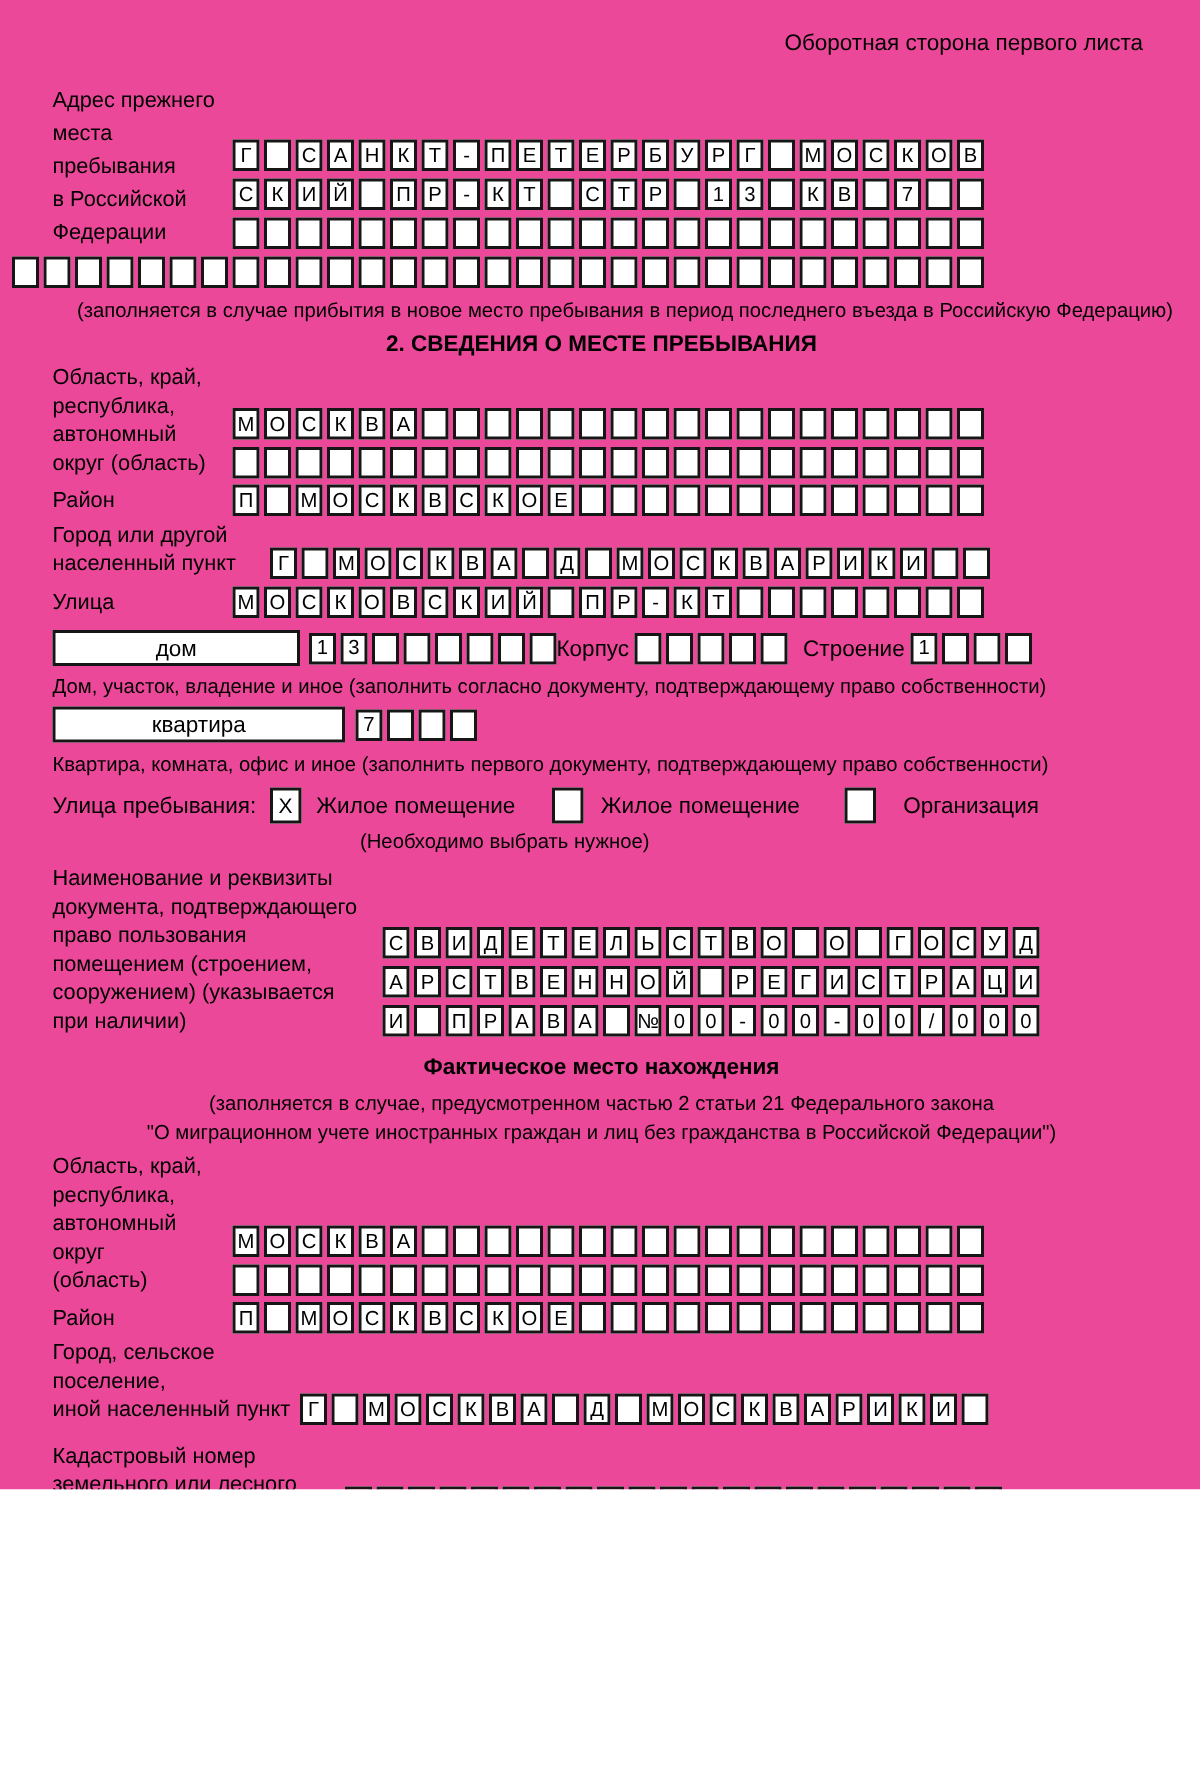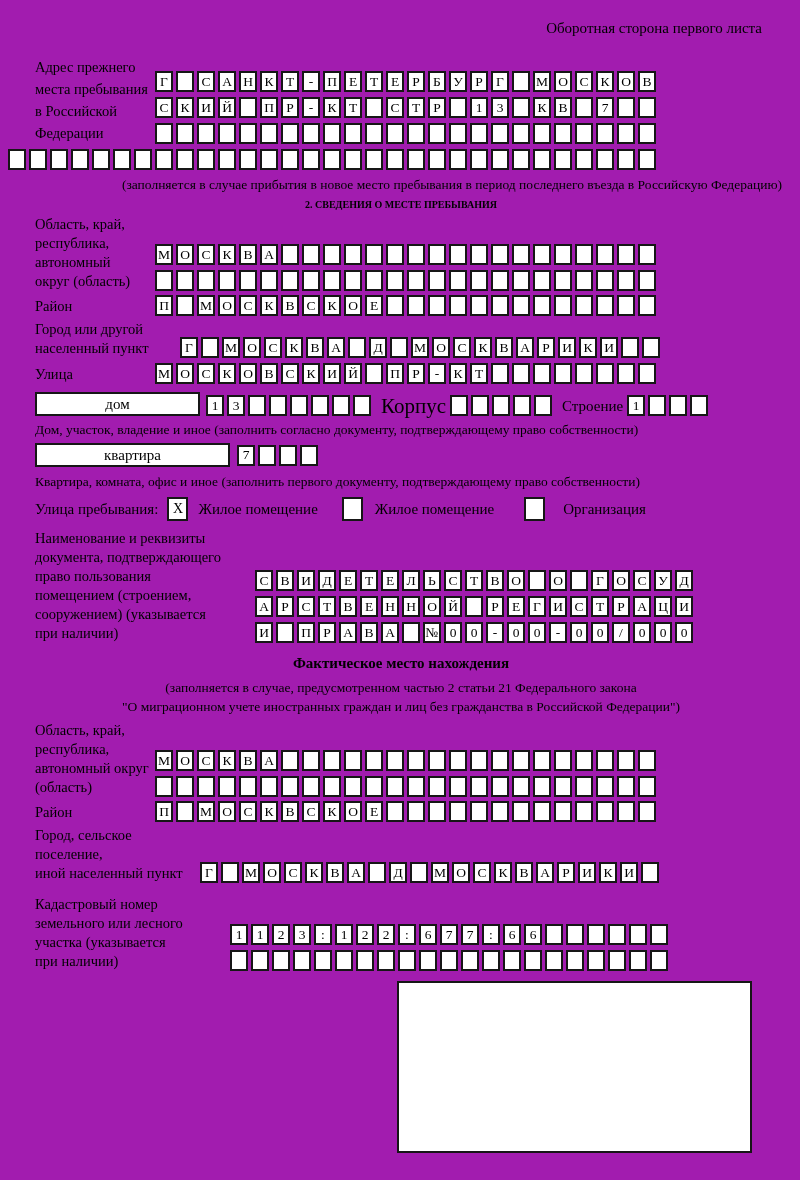--- a/index.html
+++ b/index.html
@@ -1,36 +1,36 @@
 <!DOCTYPE html>
 <html><head>
 <meta charset="utf-8">
 <style>
   * { box-sizing: border-box; }
   html,body { margin:0; padding:0; background:#fff; }
   .page {
-    width:800px; height:1180px; overflow:hidden; position:relative;
-    background:#a21caf; color:#000;
-    font-family:Liberation Serif, serif;
+    width:800px; height:993px; overflow:hidden; position:relative;
+    background:#ec4899; color:#000;
+    font-family:Liberation Sans, sans-serif;
     padding:20px 18px 0 35px;
   }
   .hdr-note { text-align:right; font-size:15px; padding-right:20px; }
   .block { display:flex; align-items:flex-end; }
   .lbl { font-size:14.5px; line-height:19px; white-space:pre-line; flex:0 0 auto; }
   .lh22 { line-height:22px; }
   .cellcol { display:flex; flex-direction:column; gap:5px; }
   .cells { display:flex; gap:3px; }
   .cell {
     width:18px; height:21px; border:2px solid #161616; background:#fff;
     display:flex; align-items:center; justify-content:center;
     font-size:13.5px; flex:0 0 auto; line-height:1;
   }
   .caption { font-size:13.5px; line-height:17px; }
   .center { text-align:center; }
-  .sec-title { font-weight:bold; font-size:10px; }
+  .sec-title { font-weight:bold; font-size:15px; }
   .wbox { border:2px solid #161616; height:24px; display:flex; align-items:center; justify-content:center; font-size:15px; flex:0 0 auto; background:#fff; }
   .chk { width:21px; height:24px; border:2px solid #161616; display:flex; align-items:center; justify-content:center; font-size:14px; flex:0 0 auto; background:#fff; }
   .inline-row { display:flex; align-items:center; font-size:15px; }
   .stamp-box { border:2px solid #161616; background:#fff; }
 </style>
 </head>
 <body>
 
 <div class="page">
 
@@ -303,33 +303,33 @@
         <div class="cell"></div>
         <div class="cell"></div>
         <div class="cell"></div>
         <div class="cell"></div>
         <div class="cell"></div>
         <div class="cell"></div>
         <div class="cell"></div>
       </div>
   </div>
 
-  <div class="block" style="margin-top:8px; ">
+  <div class="block" style="margin-top:8px; align-items:center;">
     <div class="wbox" style="width:165px;">дом</div>
     <div class="cells" style="margin-left:6px;">
         <div class="cell">1</div>
         <div class="cell">3</div>
         <div class="cell"></div>
         <div class="cell"></div>
         <div class="cell"></div>
         <div class="cell"></div>
         <div class="cell"></div>
         <div class="cell"></div>
       </div>
-    <div class="lbl" style="margin-left:10px; font-size:21px;">Корпус</div>
+    <div class="lbl" style="margin-left:0; font-size:15px;">Корпус</div>
     <div class="cells" style="margin-left:4px;">
         <div class="cell"></div>
         <div class="cell"></div>
         <div class="cell"></div>
         <div class="cell"></div>
         <div class="cell"></div>
       </div>
     <div class="lbl" style="margin-left:10px; font-size:15px;">Строение</div>
     <div class="cells" style="margin-left:4px;">
         <div class="cell">1</div>
@@ -353,20 +353,21 @@
 
   <div class="inline-row" style="margin-top:7px;">
     <span>Улица пребывания:</span>
     <span class="chk" style="margin-left:9px;">X</span>
     <span style="margin-left:10px;">Жилое помещение</span>
     <span class="chk" style="margin-left:24px;"></span>
     <span style="margin-left:12px;">Жилое помещение</span>
     <span class="chk" style="margin-left:30px;"></span>
     <span style="margin-left:18px;">Организация</span>
   </div>
+  <div class="caption" style="margin-top:3px; margin-left:205px;">(Необходимо выбрать нужное)</div>
 
   <div class="block" style="margin-top:8px;">
     <div class="lbl" style="width:215px;">Наименование и реквизиты
 документа, подтверждающего
 право пользования
 помещением (строением,
 сооружением) (указывается
 при наличии)</div>
     <div class="cellcol" style="margin-left:5px;">
       <div class="cells">

